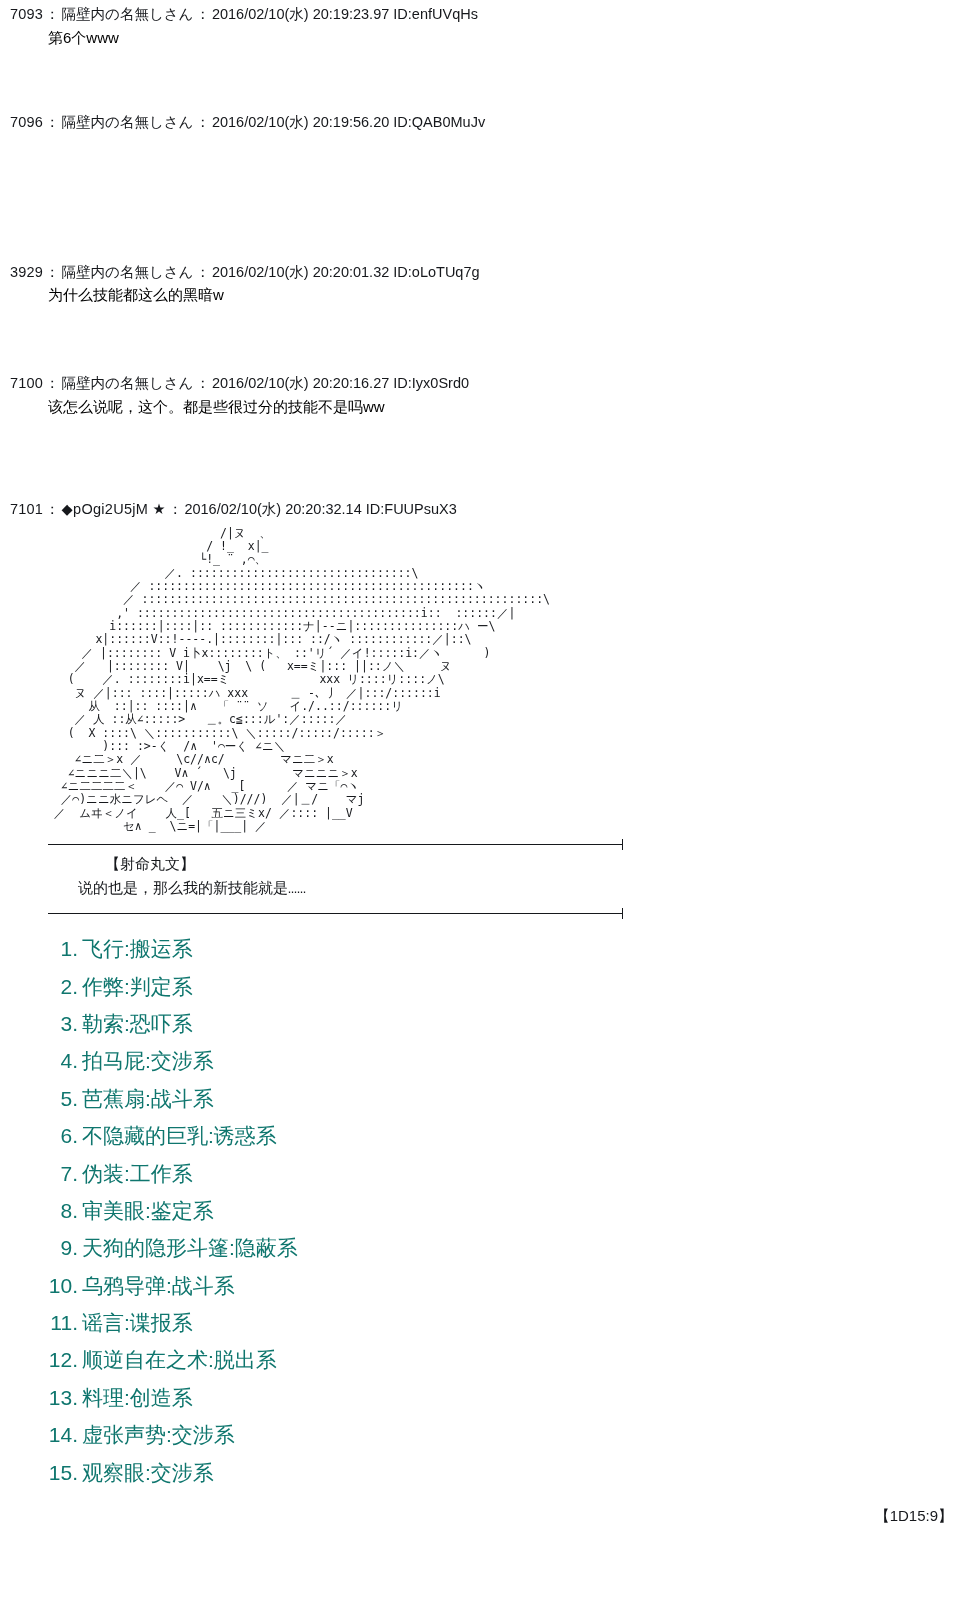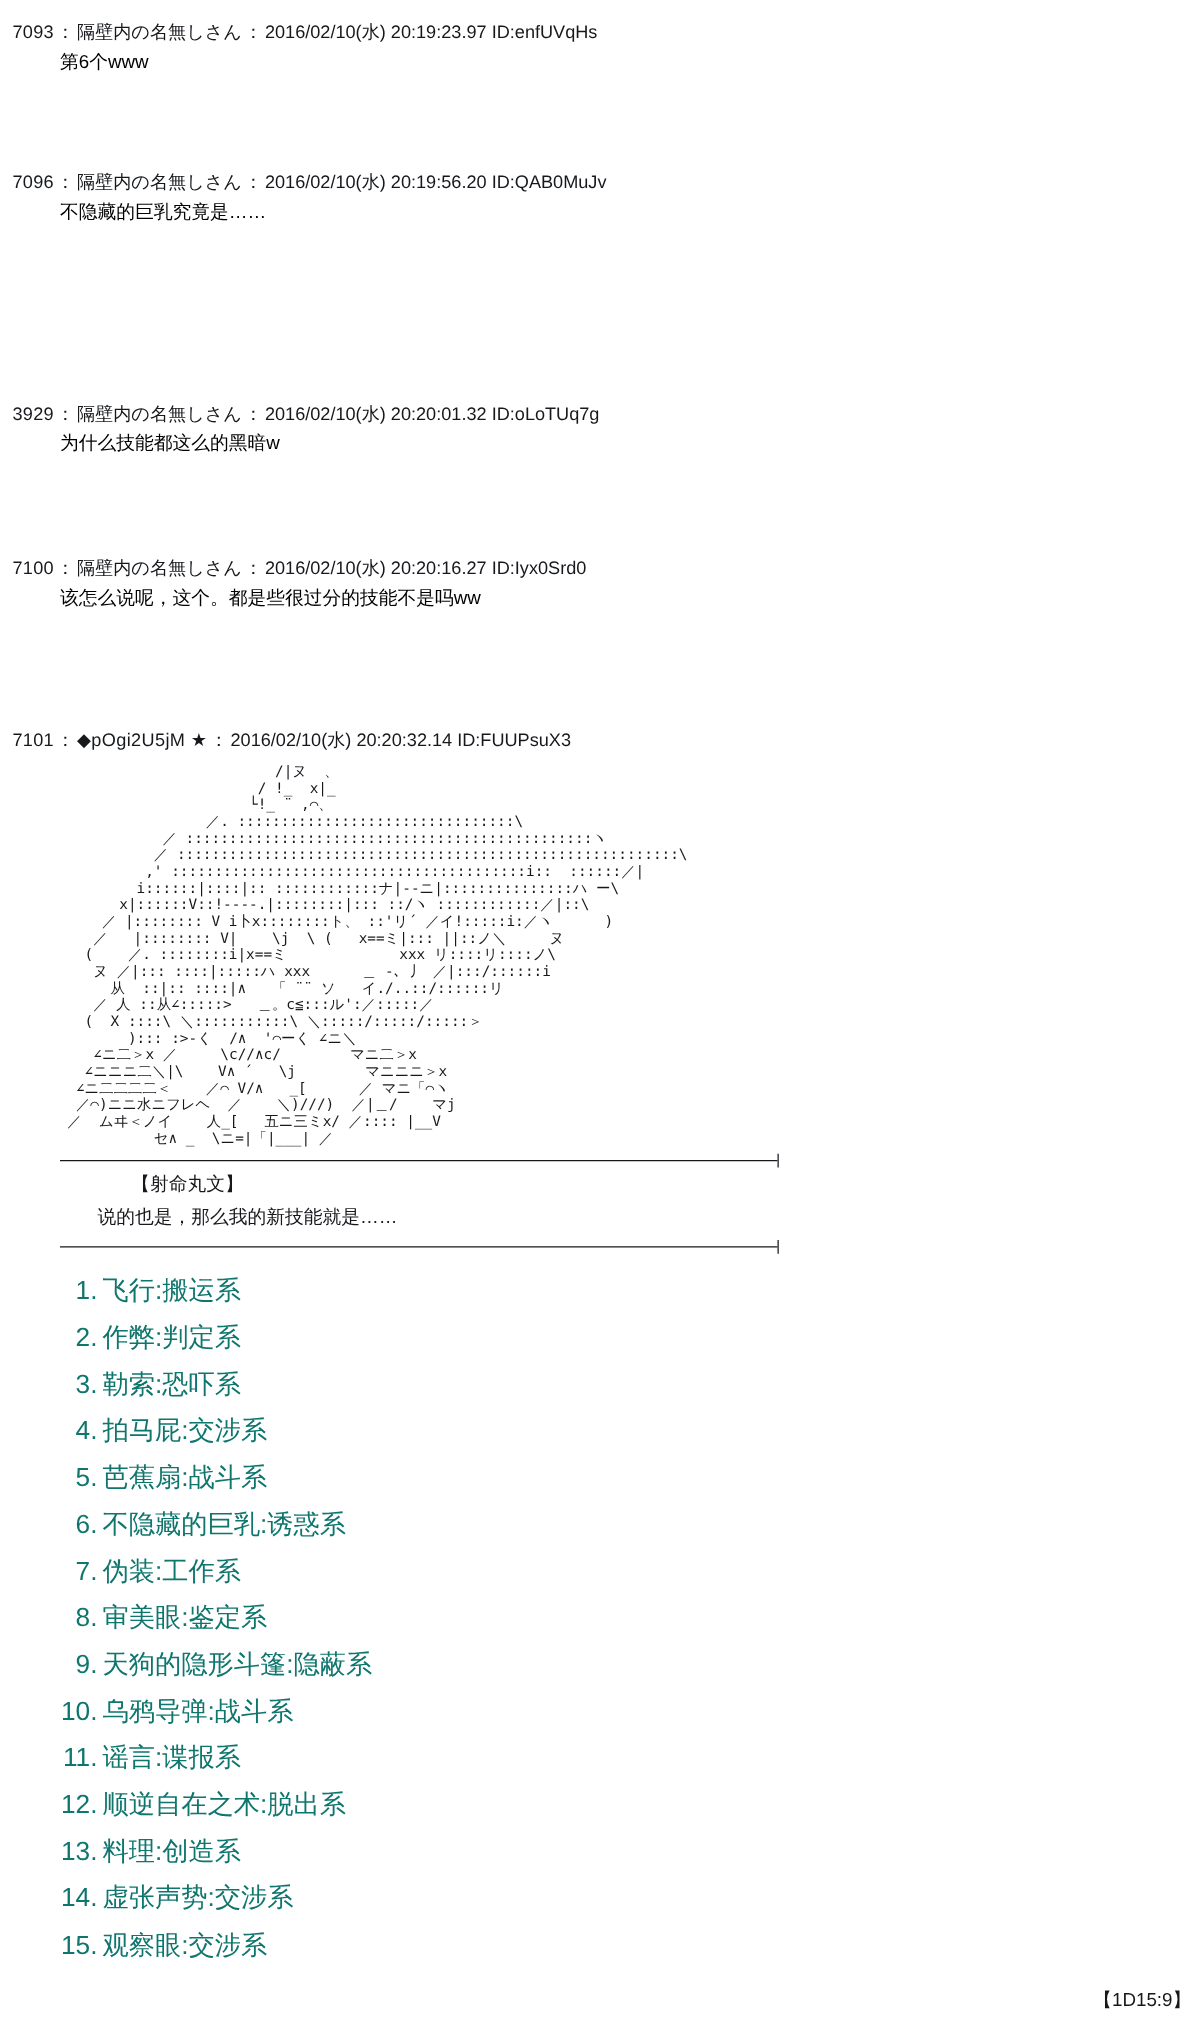--- a/index.html
+++ b/index.html
@@ -14,21 +14,21 @@
     color: #1a1a1a;
   }
   .page {
     position: relative;
     width: 953px;
     min-height: 1618px;
     padding: 0;
     box-sizing: border-box;
   }
   .post {
-    padding: 16px 0 0 0;
+    padding: 4px 0 0 0;
     margin: 0;
   }
   .post-header {
     font-size: 14.5px;
     line-height: 1.5;
     color: #16181c;
     padding-left: 10px;
     white-space: nowrap;
   }
   .post-num { letter-spacing: 0.2px; }
@@ -84,20 +84,21 @@
     line-height: 1.7;
     padding-left: 62px;
     color: #16181c;
     margin-left: 43px;
   }
   .speech {
     font-size: 15px;
     line-height: 1.7;
     padding-left: 78px;
     color: #16181c;
+    font-family: Liberation Mono, monospace;
   }
   .skill-list {
     list-style: none;
     margin: 10px 0 0 0;
     padding: 0 0 0 48px;
     font-size: 21px;
     line-height: 1.78;
     color: #0f766e;
   }
   .skill-list li {
@@ -128,21 +129,20 @@
     </div>
     <div class="post-body">第6个www</div>
   </div>
 
   <div class="gap-sm"></div>
 
   <div class="post">
     <div class="post-header">
       <span class="post-num">7096</span><span class="sep">：</span><span class="post-name">隔壁内の名無しさん</span><span class="sep">：</span><span class="post-date">2016/02/10(水) 20:19:56.20</span>&nbsp;<span class="post-id">ID:QAB0MuJv</span>
     </div>
-    <div class="post-body">不隐藏的巨乳究竟是……</div>
   </div>
 
   <div class="gap-md"></div>
 
 
   <div class="gap-md"></div>
 
   <div class="post">
     <div class="post-header">
       <span class="post-num">3929</span><span class="sep">：</span><span class="post-name">隔壁内の名無しさん</span><span class="sep">：</span><span class="post-date">2016/02/10(水) 20:20:01.32</span>&nbsp;<span class="post-id">ID:oLoTUq7g</span>

